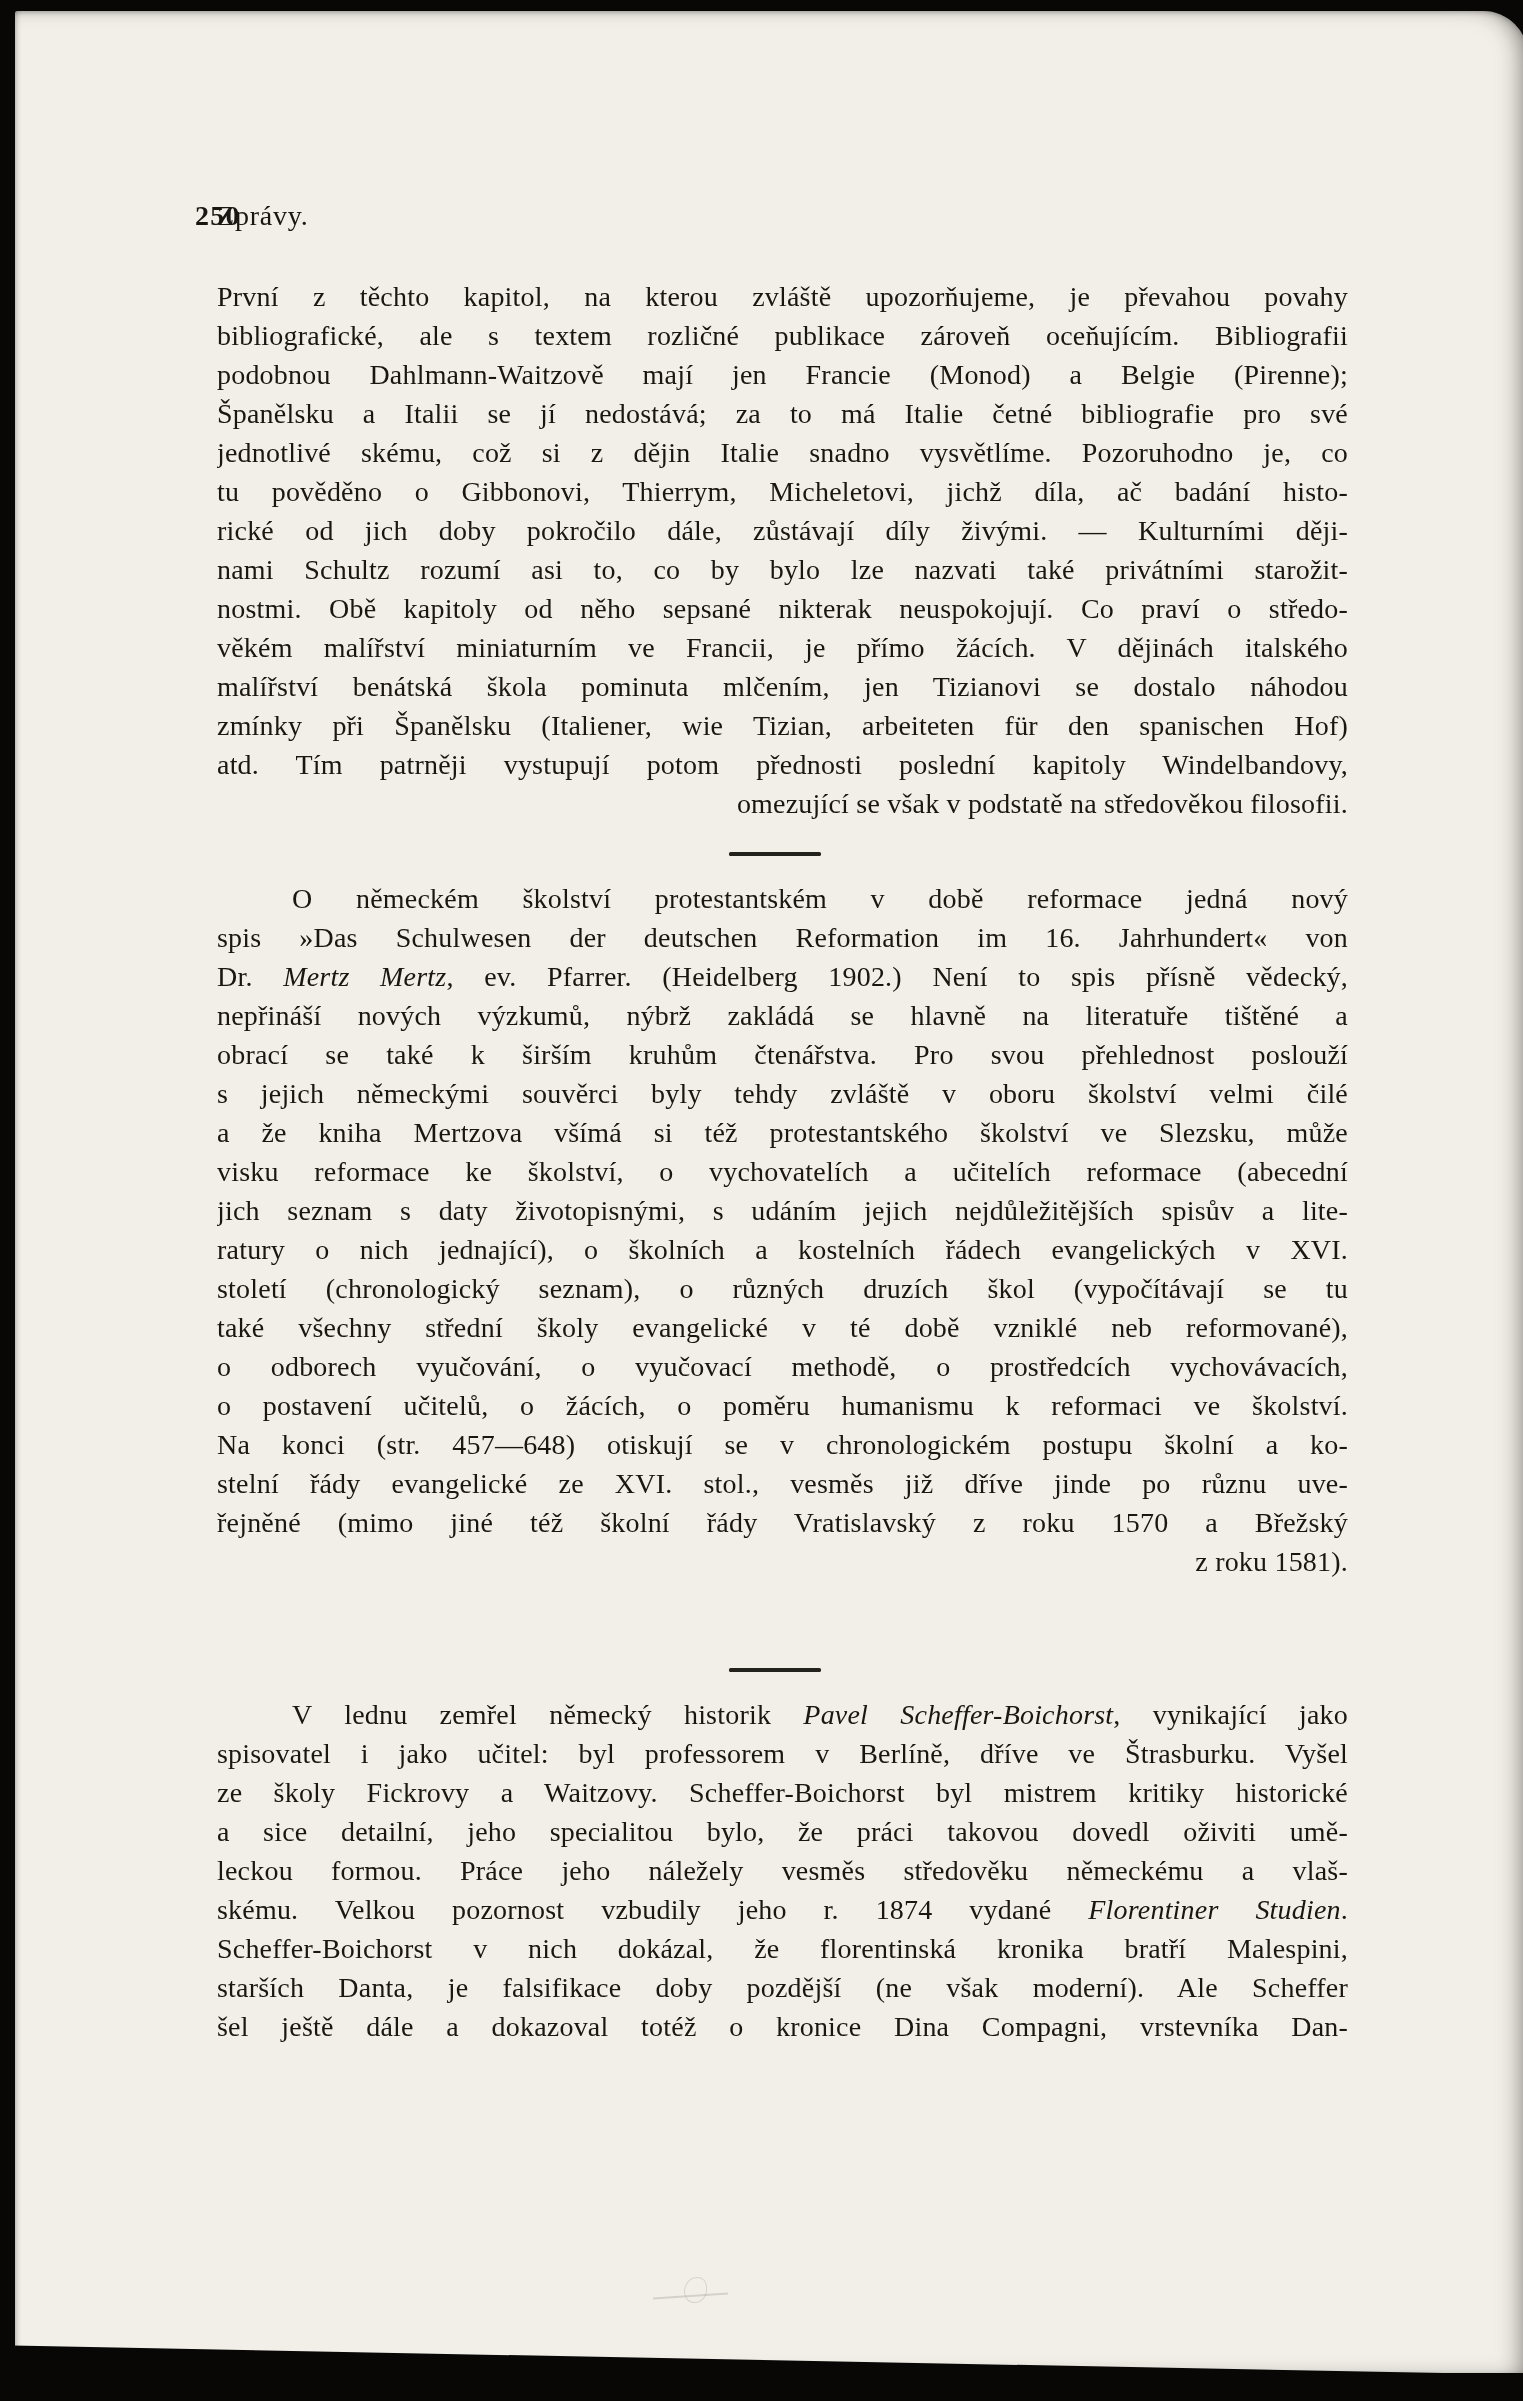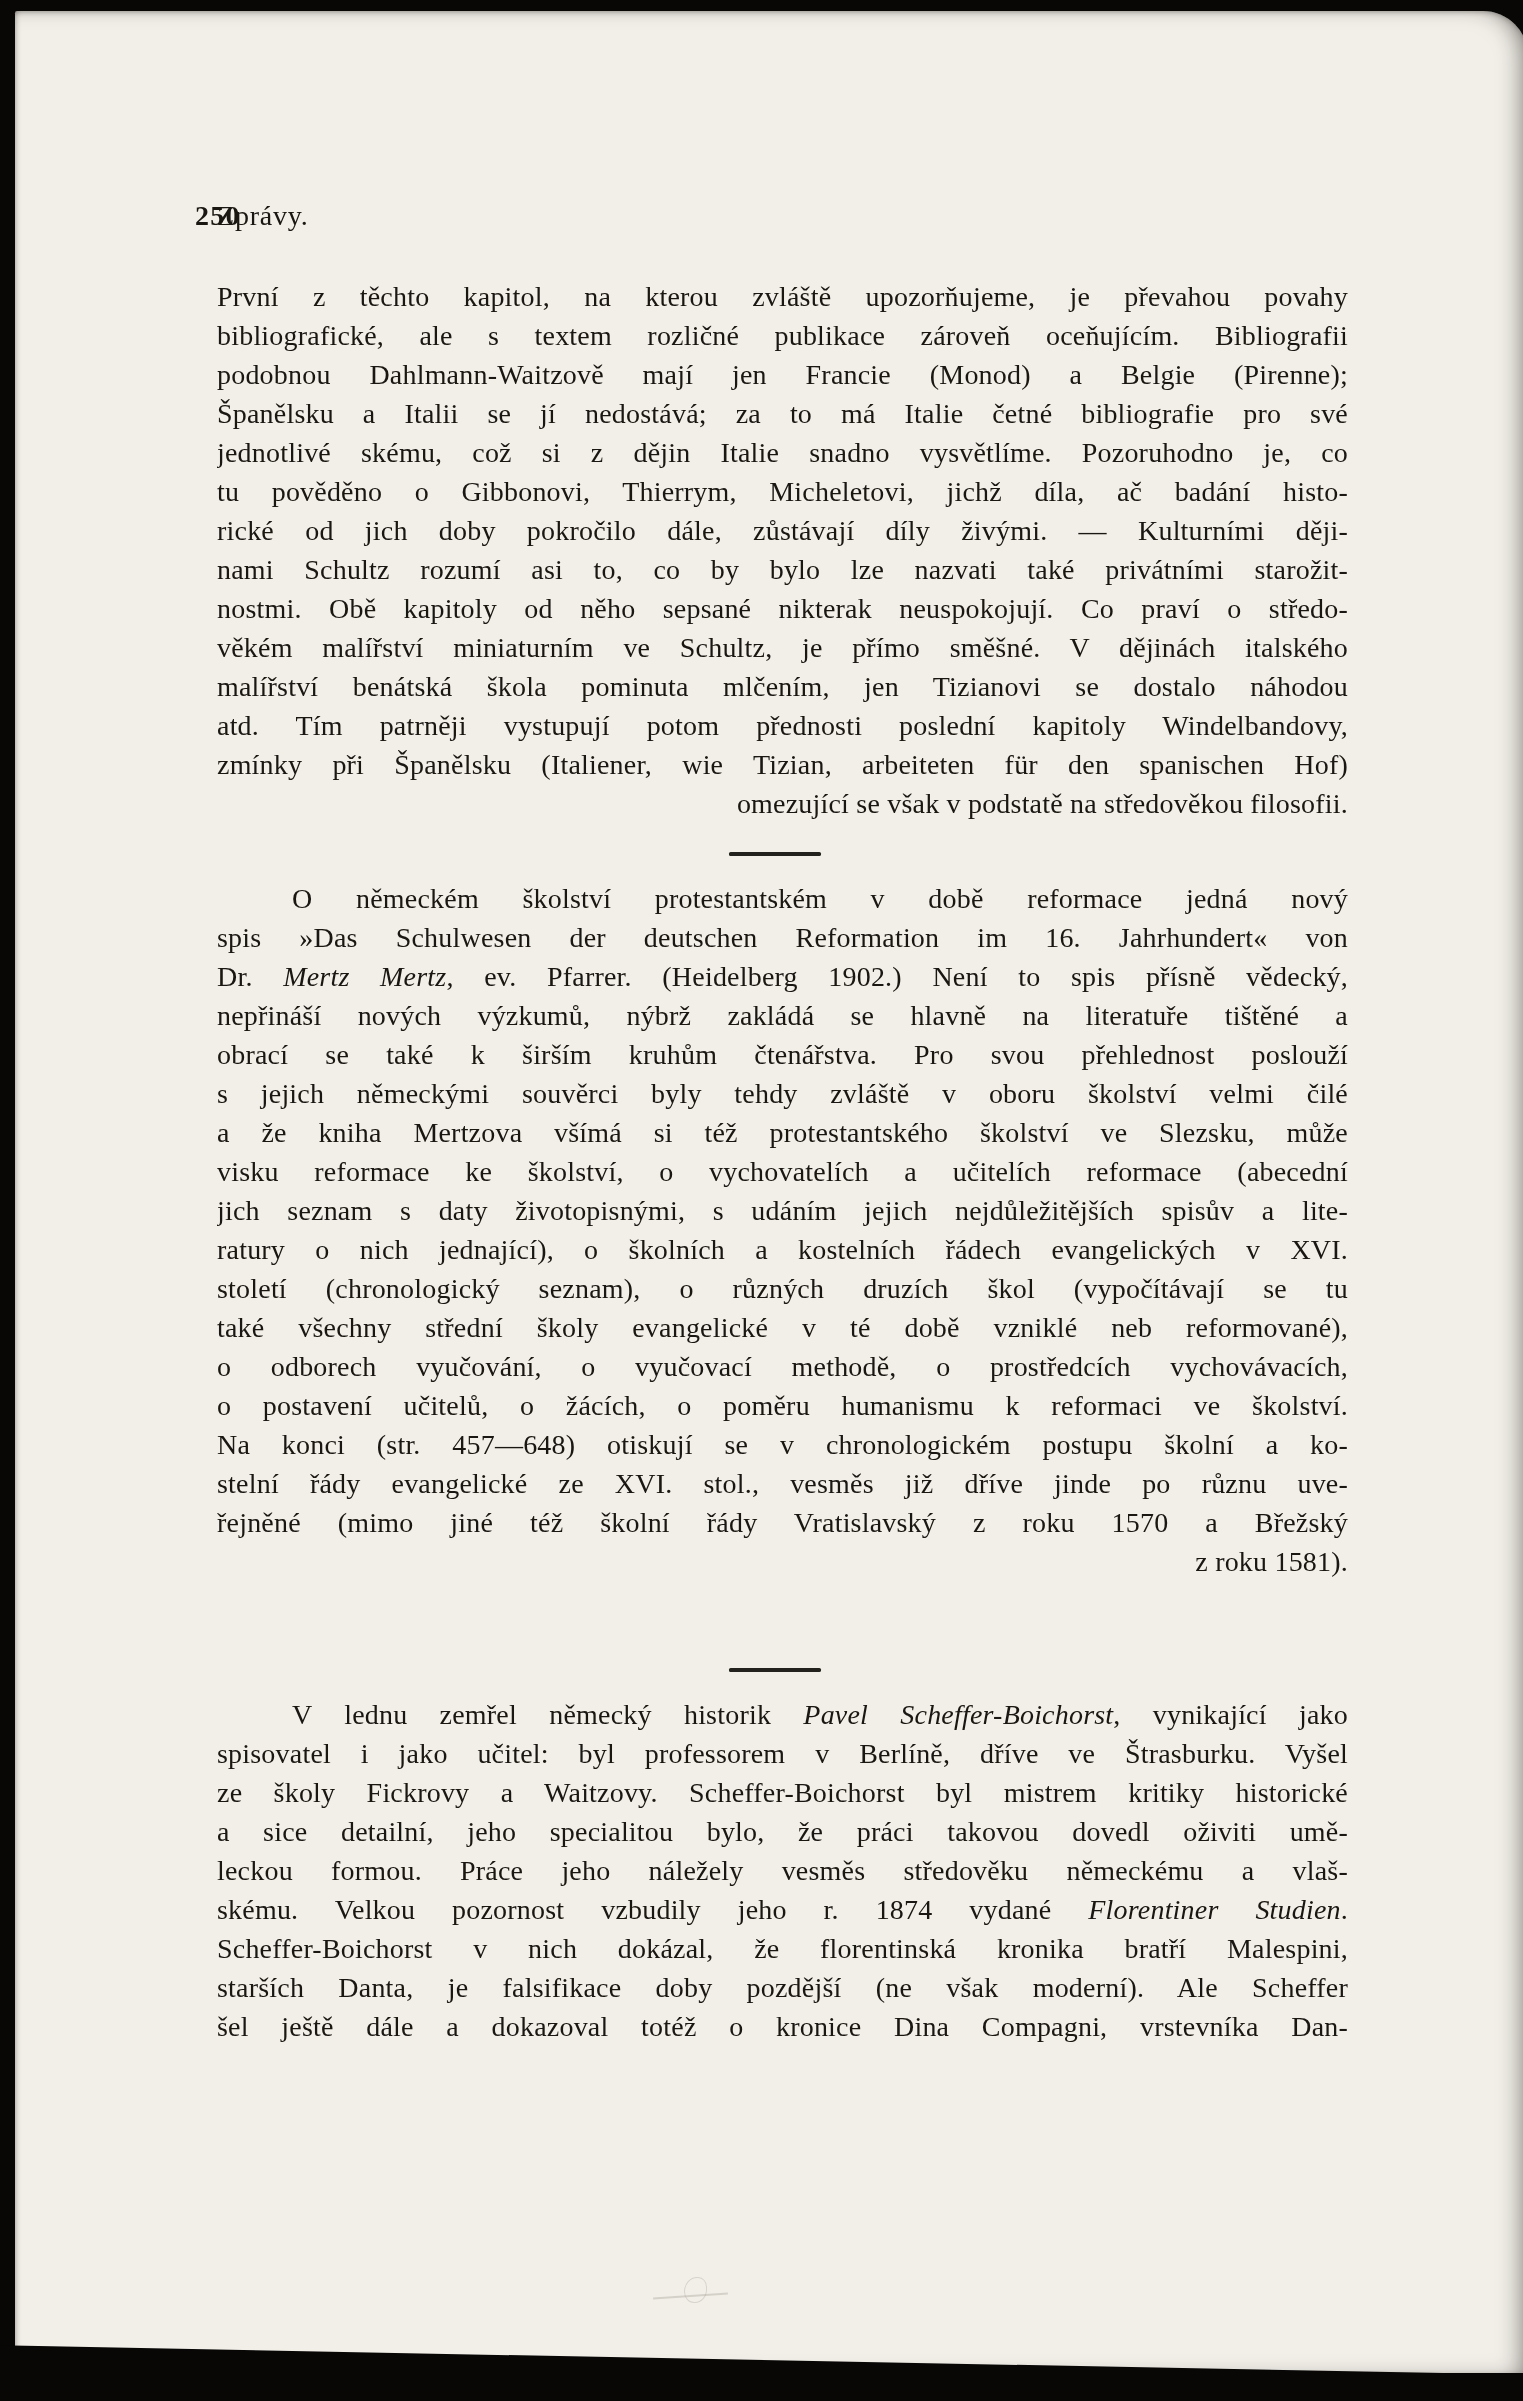--- a/index.html
+++ b/index.html
@@ -83,24 +83,24 @@
     <div class="para p1">
         <div class="line j"><span>První z těchto kapitol, na kterou zvláště upozorňujeme, je převahou povahy</span></div>
         <div class="line j"><span>bibliografické, ale s textem rozličné publikace zároveň oceňujícím. Bibliografii</span></div>
         <div class="line j"><span>podobnou Dahlmann-Waitzově mají jen Francie (Monod) a Belgie (Pirenne);</span></div>
         <div class="line j"><span>Španělsku a Italii se jí nedostává; za to má Italie četné bibliografie pro své</span></div>
         <div class="line j"><span>jednotlivé skému, což si z dějin Italie snadno vysvětlíme. Pozoruhodno je, co</span></div>
         <div class="line j"><span>tu pověděno o Gibbonovi, Thierrym, Micheletovi, jichž díla, ač badání histo-</span></div>
         <div class="line j"><span>rické od jich doby pokročilo dále, zůstávají díly živými. — Kulturními ději-</span></div>
         <div class="line j"><span>nami Schultz rozumí asi to, co by bylo lze nazvati také privátními starožit-</span></div>
         <div class="line j"><span>nostmi. Obě kapitoly od něho sepsané nikterak neuspokojují. Co praví o středo-</span></div>
-        <div class="line j"><span>věkém malířství miniaturním ve Schultz, je přímo směšné. V dějinách italského</span></div>
+        <div class="line j"><span>věkém malířství miniaturním ve Francii, je přímo žácích. V dějinách italského</span></div>
         <div class="line j"><span>malířství benátská škola pominuta mlčením, jen Tizianovi se dostalo náhodou</span></div>
+        <div class="line j"><span>zmínky při Španělsku (Italiener, wie Tizian, arbeiteten für den spanischen Hof)</span></div>
         <div class="line j"><span>atd. Tím patrněji vystupují potom přednosti poslední kapitoly Windelbandovy,</span></div>
-        <div class="line j"><span>zmínky při Španělsku (Italiener, wie Tizian, arbeiteten für den spanischen Hof)</span></div>
         <div class="line"><span>omezující se však v podstatě na středověkou filosofii.</span></div>
       </div>
     <div class="rule rule1"></div>
     <div class="para p2">
         <div class="line j indent"><span>O německém školství protestantském v době reformace jedná nový</span></div>
         <div class="line j"><span>spis »Das Schulwesen der deutschen Reformation im 16. Jahrhundert« von</span></div>
         <div class="line j"><span>Dr. </span><span class="it">Mertz Mertz</span><span>, ev. Pfarrer. (Heidelberg 1902.) Není to spis přísně vědecký,</span></div>
         <div class="line j"><span>nepřináší nových výzkumů, nýbrž zakládá se hlavně na literatuře tištěné a</span></div>
         <div class="line j"><span>obrací se také k širším kruhům čtenářstva. Pro svou přehlednost poslouží</span></div>
         <div class="line j"><span>s jejich německými souvěrci byly tehdy zvláště v oboru školství velmi čilé</span></div>

